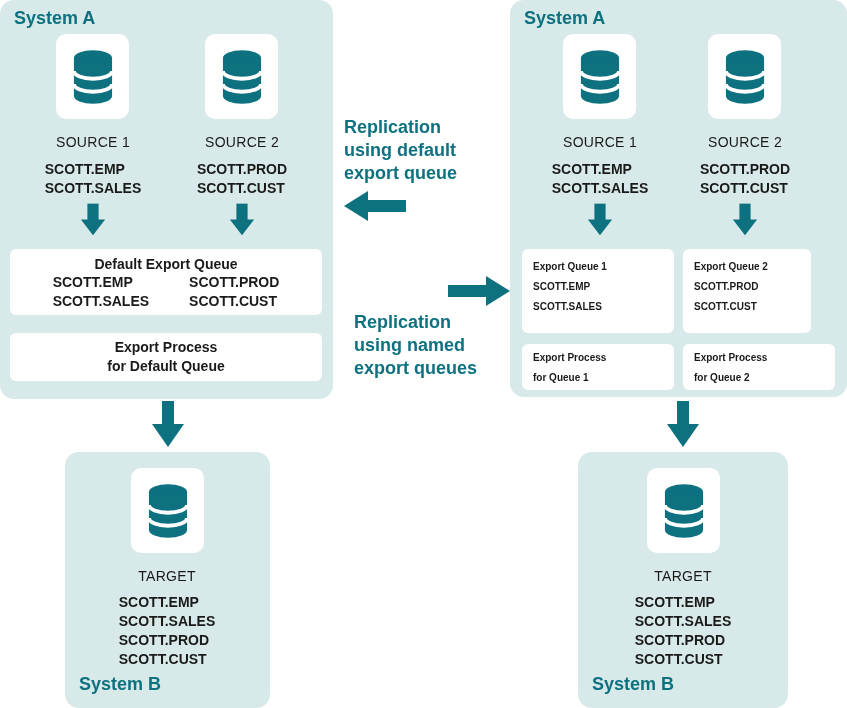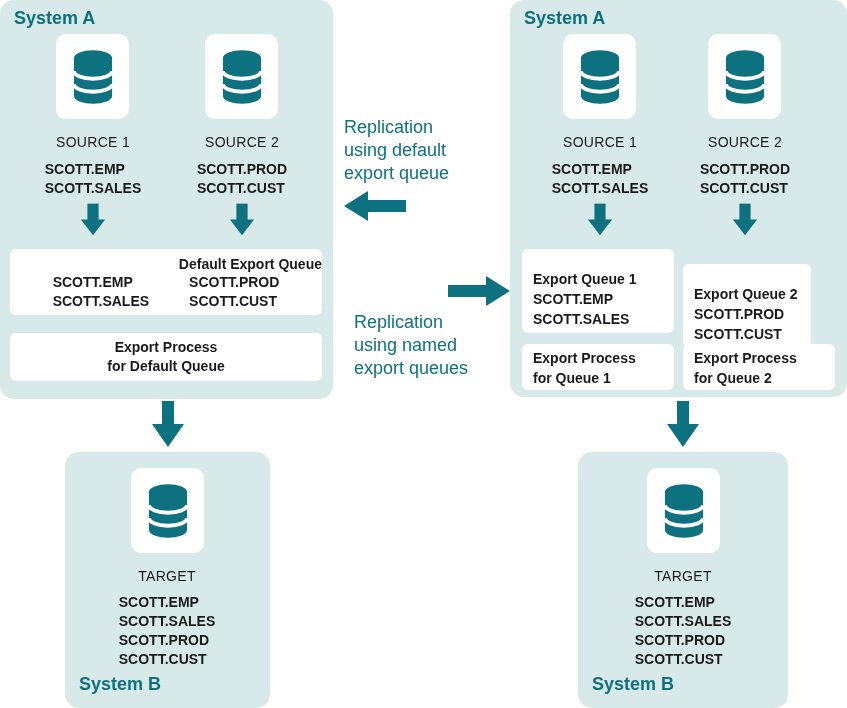--- a/index.html
+++ b/index.html
@@ -62,51 +62,51 @@
     align-items:center;
     justify-content:center;
   }
   .db-icon svg{width:52px;height:58px;display:block;}
   .white-box{
     position:absolute;
     background:var(--box);
     border-radius:6px;
   }
   .box-title{
-    text-align:right;
+    text-align:center;
     font-size:14px;
     font-weight:bold;
     color:var(--ink);
     margin-top:7px;
   }
   .cols{
     display:flex;
     justify-content:center;
     gap:40px;
     margin-top:1px;
   }
   .center-box{
     display:flex;
     align-items:center;
     justify-content:center;
   }
   .center-box .tables{text-align:center;}
   .pad-box{
-    padding:20px 11px;
-    font-size:14px;
+    padding:8px 11px;
+    font-size:10px;
     font-weight:bold;
     color:var(--ink);
     line-height:20px;
     white-space:pre-line;
   }
   .mid-label{
     position:absolute;
     color:var(--teal);
     font-size:18px;
-    font-weight:normal;
+    font-weight:bold;
     line-height:23px;
     white-space:pre-line;
   }
   .arrow-down-sm{position:absolute;width:28px;height:33px;}
   .arrow-down-lg{position:absolute;width:38px;height:46px;}
   .arrow-left,.arrow-right{position:absolute;width:62px;height:30px;}
   .arrow-down-sm svg,.arrow-down-lg svg,.arrow-left svg,.arrow-right svg{
     width:100%;height:100%;display:block;
   }
   svg ellipse, svg rect, svg polygon{fill:var(--teal);}
@@ -203,21 +203,21 @@
       </div>
     <div class="arrow-down-sm" style="left:221px;top:203px">
         <svg viewBox="0 0 30 34">
           <rect x="9" width="12" height="18"></rect>
           <polygon points="2,17 28,17 15,34"></polygon>
         </svg>
       </div>
     <div class="white-box pad-box" style="left:12px;top:249px;width:152px;height:84px">Export Queue 1
 SCOTT.EMP
 SCOTT.SALES</div>
-    <div class="white-box pad-box" style="left:173px;top:264px;width:128px;height:84px">Export Queue 2
+    <div class="white-box pad-box" style="left:173px;top:249px;width:128px;height:84px">Export Queue 2
 SCOTT.PROD
 SCOTT.CUST</div>
     <div class="white-box pad-box" style="left:12px;top:344px;width:152px;height:46px;padding-top:4px">Export Process
 for Queue 1</div>
     <div class="white-box pad-box" style="left:173px;top:344px;width:152px;height:46px;padding-top:4px">Export Process
 for Queue 2</div>
   </div>
 
   <div class="mid-label" style="left:344px;top:116px">Replication
 using default

